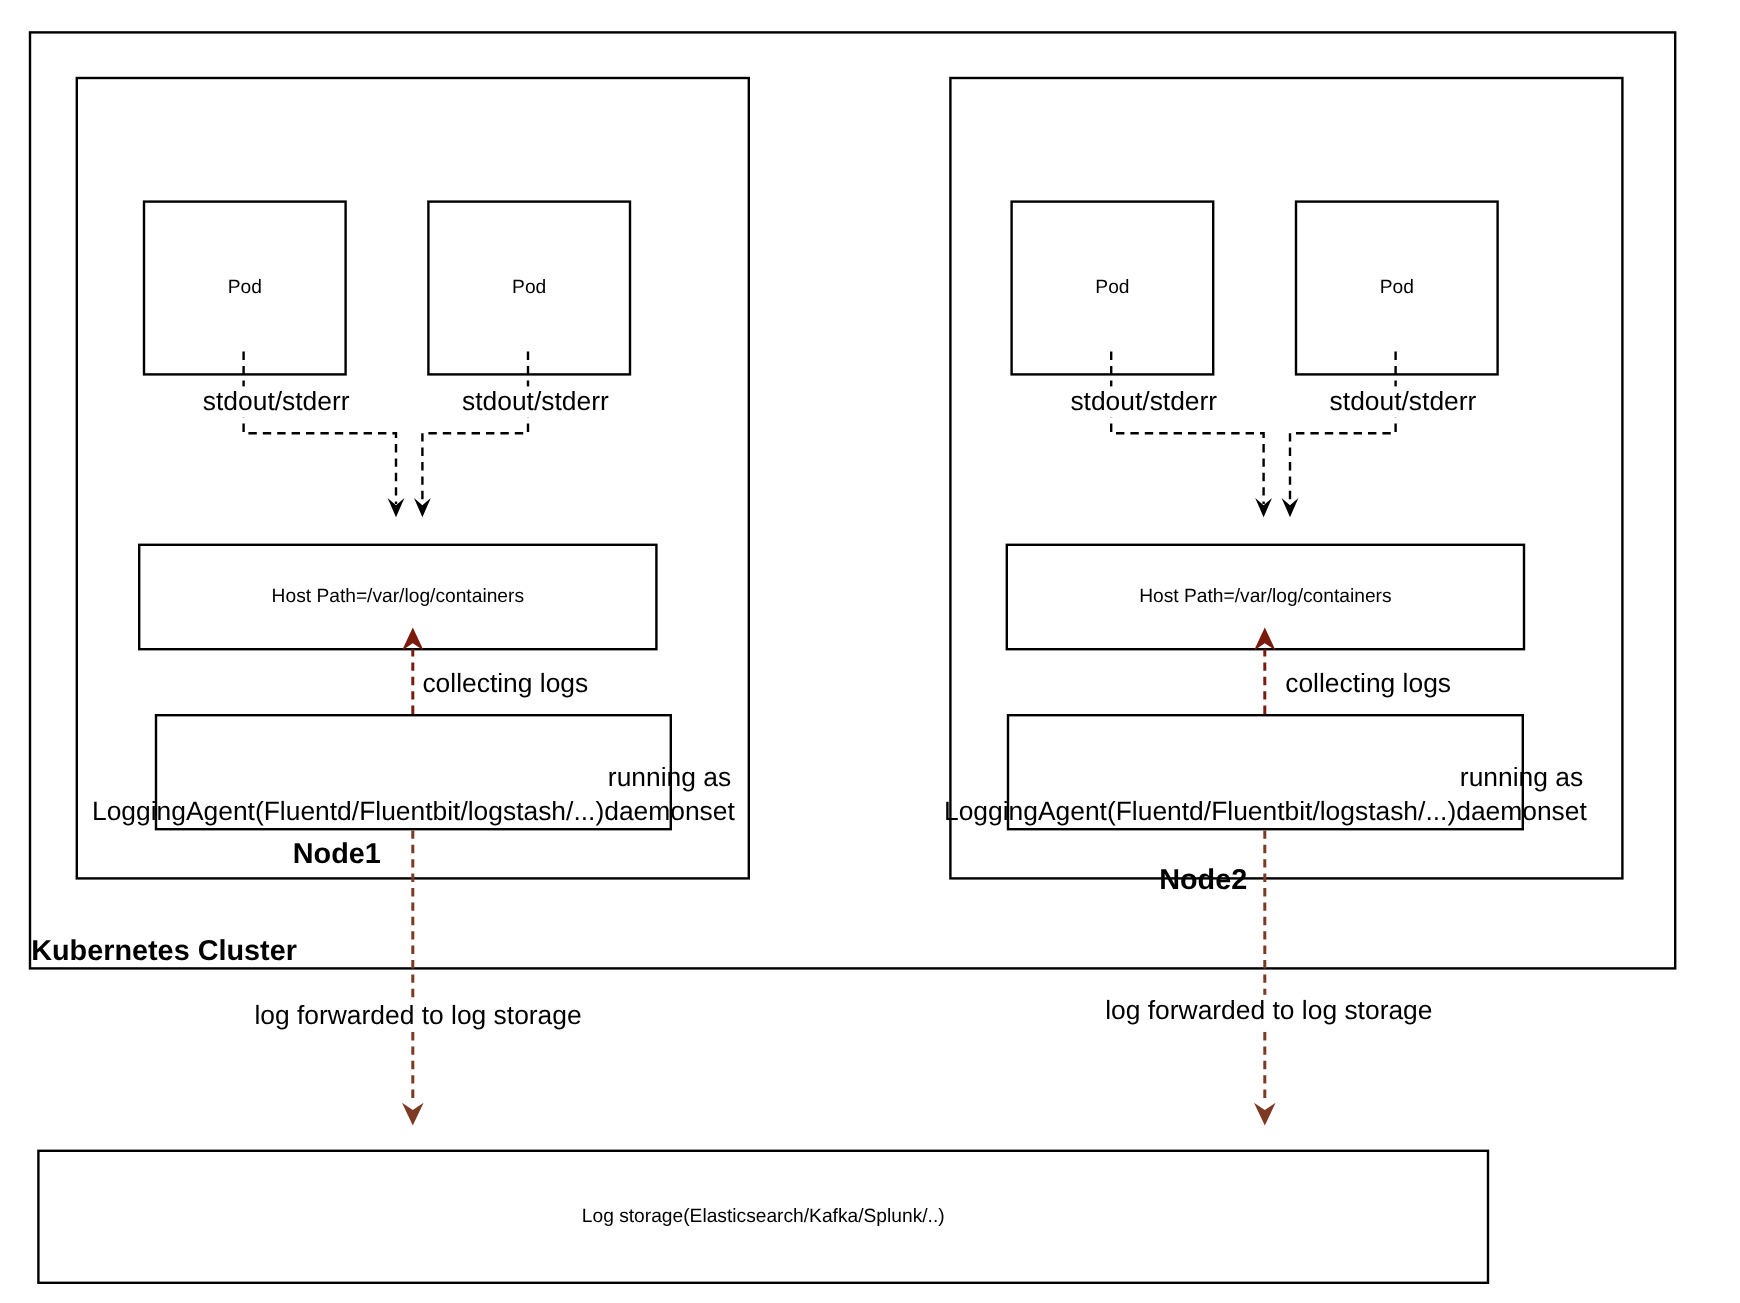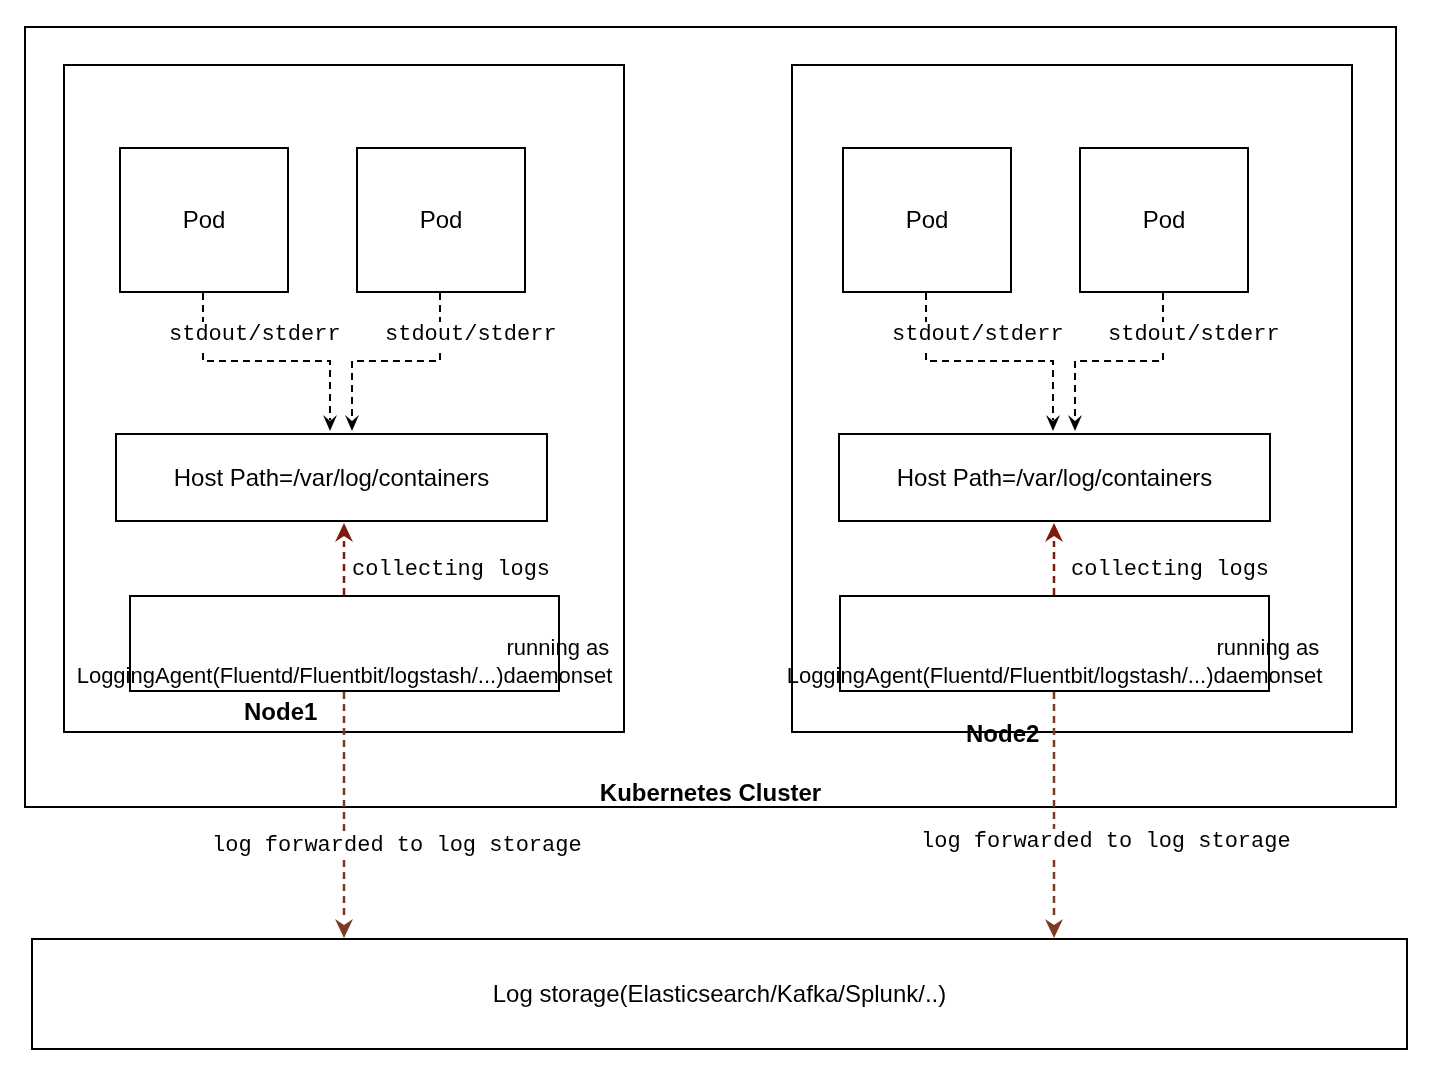--- a/index.html
+++ b/index.html
@@ -20,40 +20,40 @@
     position: absolute;
     box-sizing: border-box;
     border: 2px solid #000000;
     background: #ffffff;
   }
   .centerbox {
     display: flex;
     align-items: center;
     justify-content: center;
     text-align: center;
-    font-size: 24px;
+    font-size: 16px;
     line-height: 28px;
+    margin-top: 20px;
   }
   .multiline {
     display: flex;
     flex-direction: row;
     align-items: flex-end;
     justify-content: center;
     text-align: center;
     font-size: 22px;
     line-height: 28px;
   }
   .line-label {
     position: absolute;
     background: #ffffff;
     font-size: 22px;
     line-height: 26px;
     padding: 0 3px;
     white-space: nowrap;
-    font-family: Liberation Mono, monospace;
   }
   .bold-label {
     position: absolute;
     font-weight: bold;
     font-size: 24px;
     line-height: 26px;
     text-align: left;
     white-space: nowrap;
   }
   #connector-layer {
@@ -62,21 +62,20 @@
     top: 0;
     width: 1450px;
     height: 1086px;
     pointer-events: none;
   }
   .cluster-caption {
     position: absolute;
     left: 0;
     right: 0;
     bottom: 0;
-    text-align: center;
     font-weight: bold;
     font-size: 24px;
     line-height: 26px;
   }
 </style>
 </head>
 <body>
 
 <div id="canvas">
 
@@ -116,21 +115,21 @@
   </div>
   <div class="box multiline" style="left:839px; top:595px; width:431px; height:97px;">
     <div>Logging</div>
     <div>Agent(Fluentd/Fluentbit/logstash/...)</div>
     <div>running as daemonset</div>
   </div>
 
   <div class="bold-label" style="left:244px; top:699px; width:200px;">Node1</div>
   <div class="bold-label" style="left:966px; top:721px; width:200px;">Node2</div>
 
-  <div class="box centerbox" style="left:31px; top:938px; width:1377px; height:112px;">
+  <div class="box centerbox" style="left:31px; top:938px; width:1210px; height:112px;">
     <span>Log storage(Elasticsearch/Kafka/Splunk/..)</span>
   </div>
 
   <svg id="connector-layer" viewBox="0 0 1450 1086" xmlns="http://www.w3.org/2000/svg">
 
     <path d="M203,293 L203,361 L330,361 L330,420" fill="none" stroke-width="2" stroke-dasharray="7,5" stroke="#000000"></path>
     <path d="M440,293 L440,361 L352,361 L352,420" fill="none" stroke-width="2" stroke-dasharray="7,5" stroke="#000000"></path>
 
     <path d="M926,293 L926,361 L1053,361 L1053,420" fill="none" stroke-width="2" stroke-dasharray="7,5" stroke="#000000"></path>
     <path d="M1163,293 L1163,361 L1075,361 L1075,420" fill="none" stroke-width="2" stroke-dasharray="7,5" stroke="#000000"></path>

